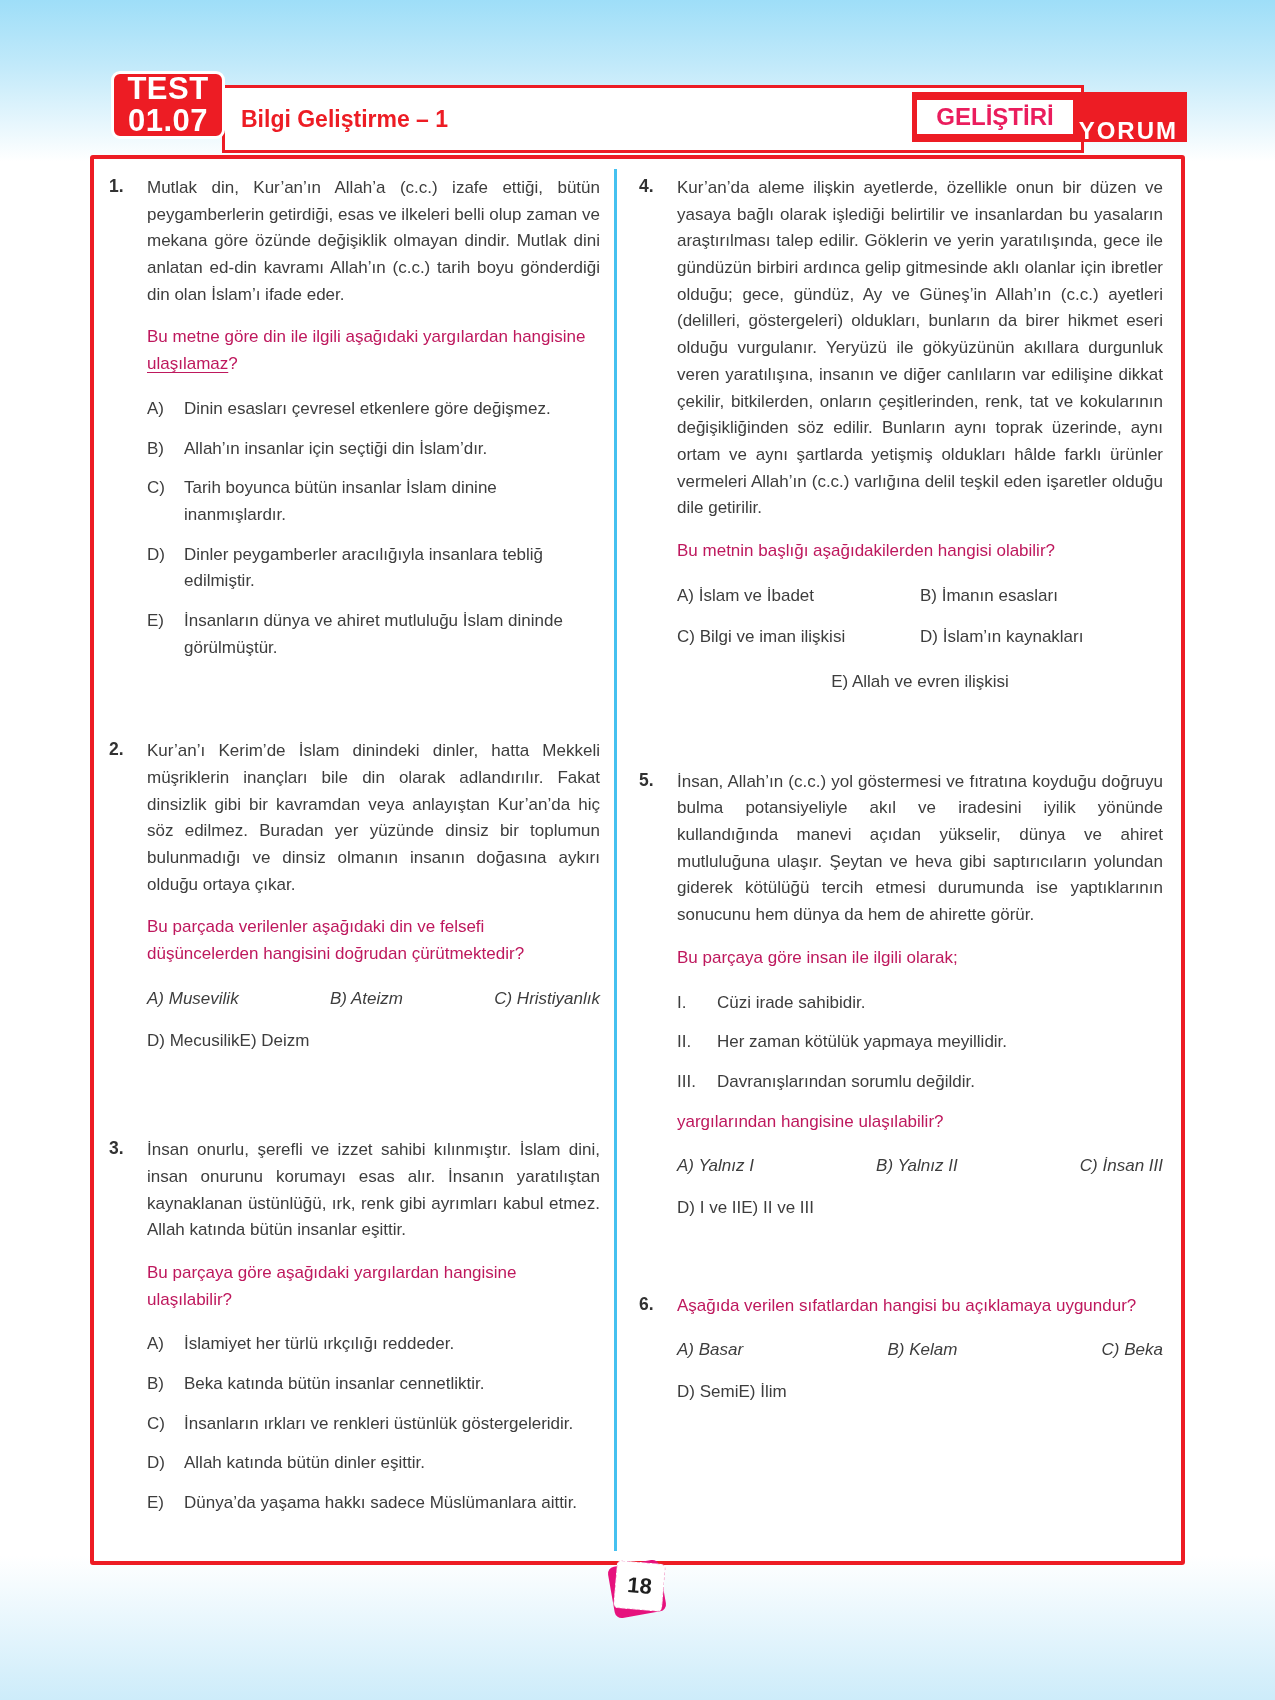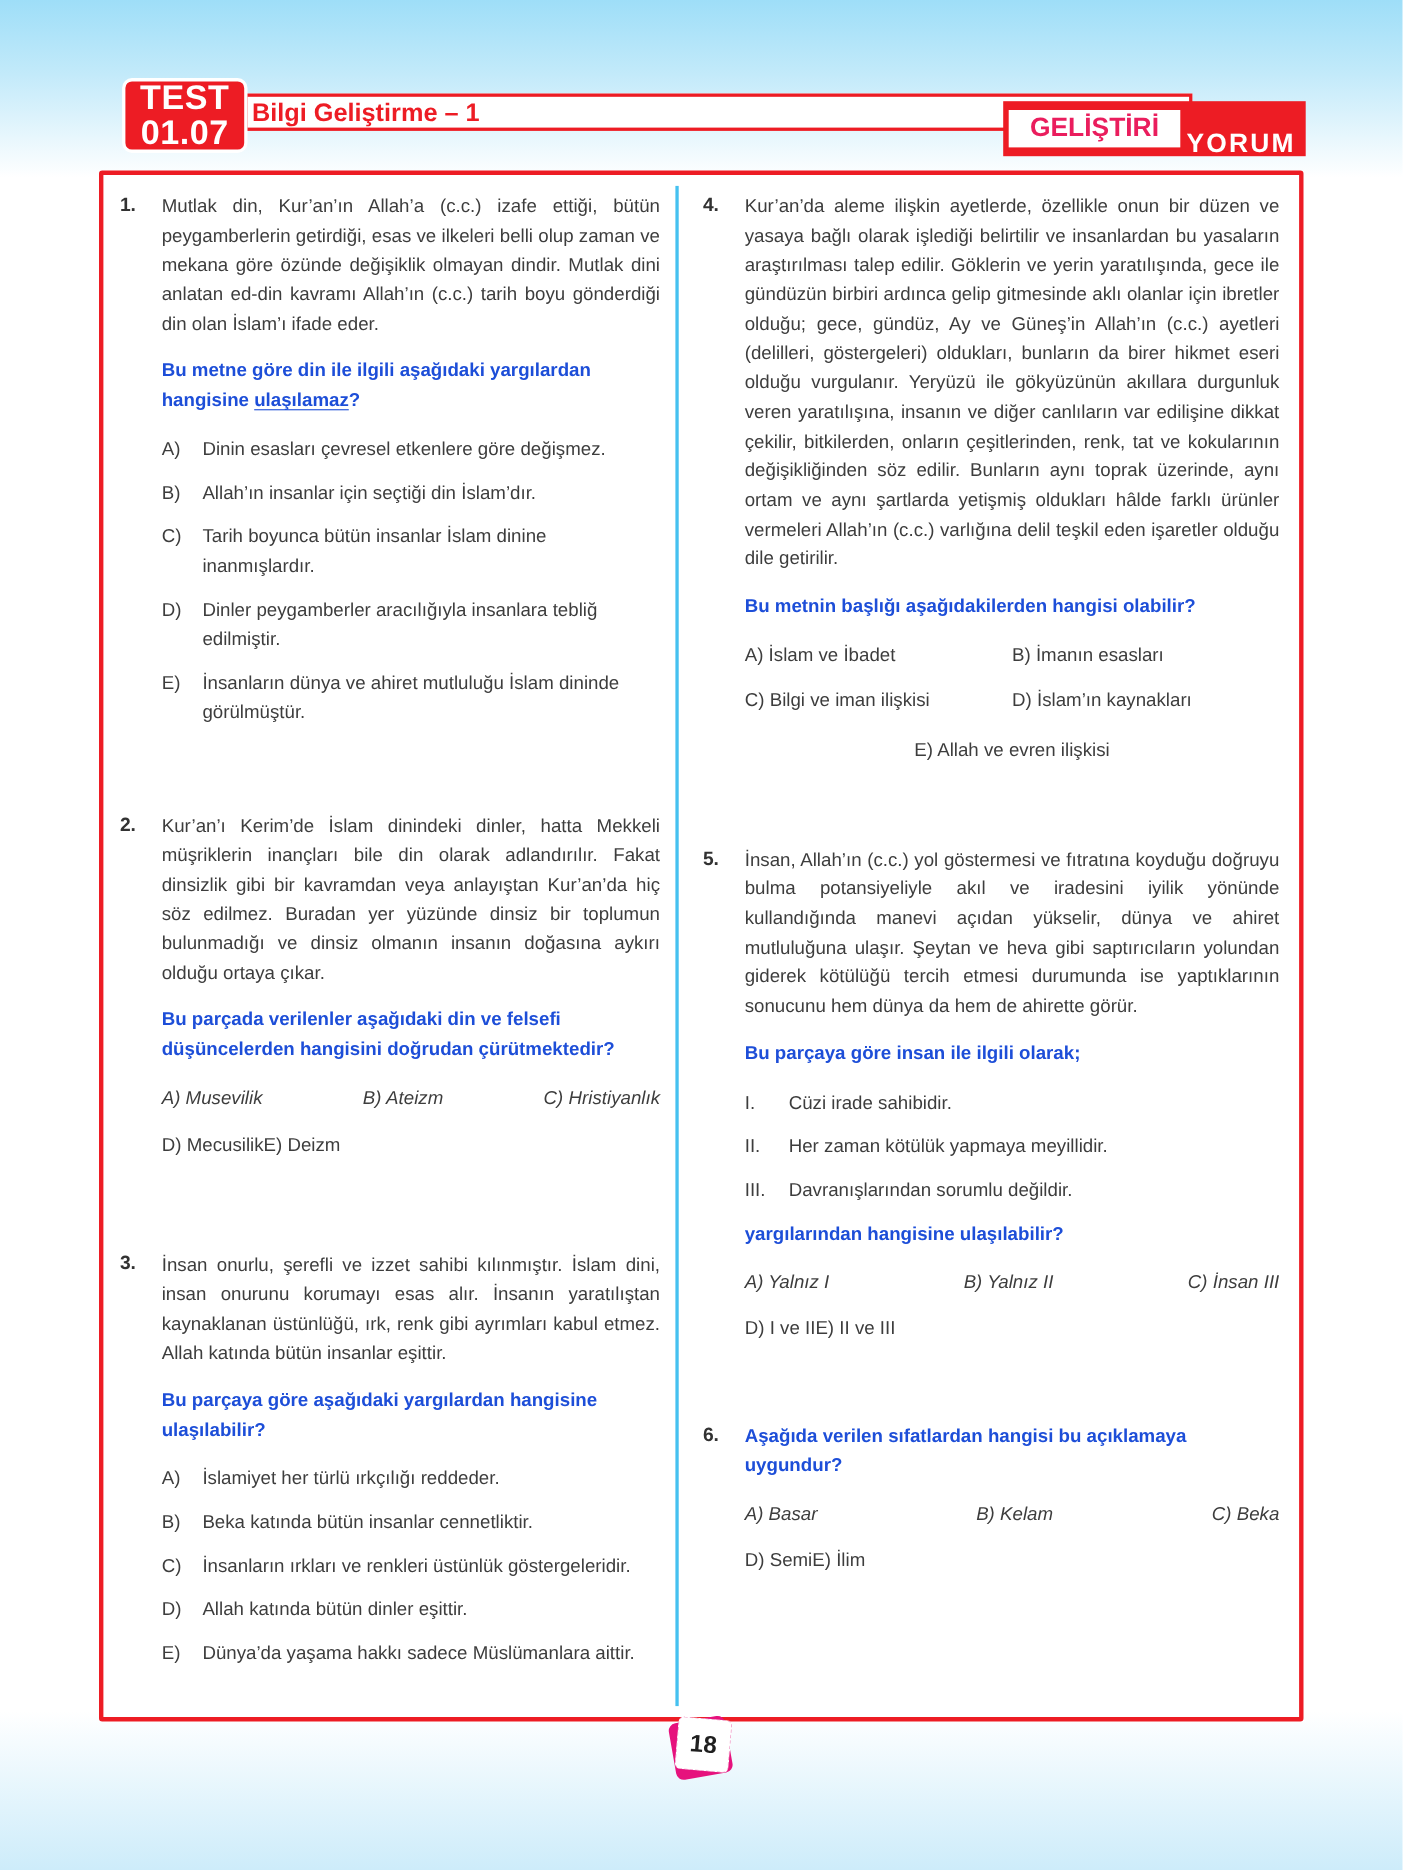--- a/index.html
+++ b/index.html
@@ -13,23 +13,23 @@
   
   .test-badge {
     position:absolute; left:111px; top:71px; width:114px; height:68px;
     background:#ed1c24; border:3px solid #ffffff; border-radius:9px;
     color:#ffffff; font-weight:bold; text-align:center;
     display:flex; flex-direction:column; justify-content:center;
     font-size:31px; line-height:1.02; box-sizing:border-box; z-index:3;
     letter-spacing:0.5px;
   }
   .title-bar {
-    position:absolute; left:222px; top:85px; width:862px; height:34px;
+    position:absolute; left:222px; top:85px; width:862px; height:68px;
     background:#ffffff; border:3px solid #ed1c24; box-sizing:border-box;
-    display:flex; align-items:center; padding-left:4px; z-index:2;
+    display:flex; align-items:center; padding-left:16px; z-index:2;
   }
   .title-bar span { color:#ed1c24; font-size:23px; font-weight:bold; }
   .brand {
     position:absolute; right:88px; top:92px; height:50px; box-sizing:border-box;
     background:#ed1c24; display:flex; align-items:center; padding:5px 9px 5px 5px; z-index:4;
   }
   .brand-left { background:#ffffff; color:#ea1d5d; font-weight:bold; font-size:24px; padding:3px 19px; }
   .brand-right { color:#ffffff; font-weight:bold; font-size:24px; letter-spacing:2px; padding-left:6px;margin-top:28px; }
   
   .content-frame {
@@ -38,21 +38,21 @@
     box-sizing:border-box; display:flex; z-index:1;
   }
   .col-left  { width:520px; padding:16px 14px 0 15px; box-sizing:border-box; }
   .divider   { width:3px; background:#45c1f0; margin:10px 0 10px 0; }
   .col-right { flex:1; padding:16px 18px 0 22px; box-sizing:border-box; }
   
   .question { display:flex; }
   .q-num { flex:none; width:38px; font-weight:bold; font-size:17.5px; color:#323232; padding-top:1px; }
   .q-content { flex:1; font-size:17px; line-height:1.57; color:#3d3d3d; }
   .q-body { margin:0 0 16px 0; text-align:justify; }
-  .q-prompt { margin:0 0 18px 0; font-weight:bold; color:#1d4ed8; }
+  .q-prompt { margin:0 0 18px 0; font-weight:normal; color:#be185d; }
   .q-prompt .u { text-decoration:underline; text-underline-offset:3px; }
   .options-v .option { display:flex; margin-bottom:13px; }
   .opt-label { flex:none; width:37px; }
   .opt-text { flex:1; }
   .options-row { display:flex; margin-bottom:15px; }
   .row-between { justify-content:space-between;font-style:italic; }
   .row-center2 { justify-content:flex-start; }
   .row-center1 { justify-content:center; }
   .options-2col { display:grid; grid-template-columns:1fr 1fr; row-gap:15px; margin-bottom:18px; }
   .roman { margin-bottom:4px; }

